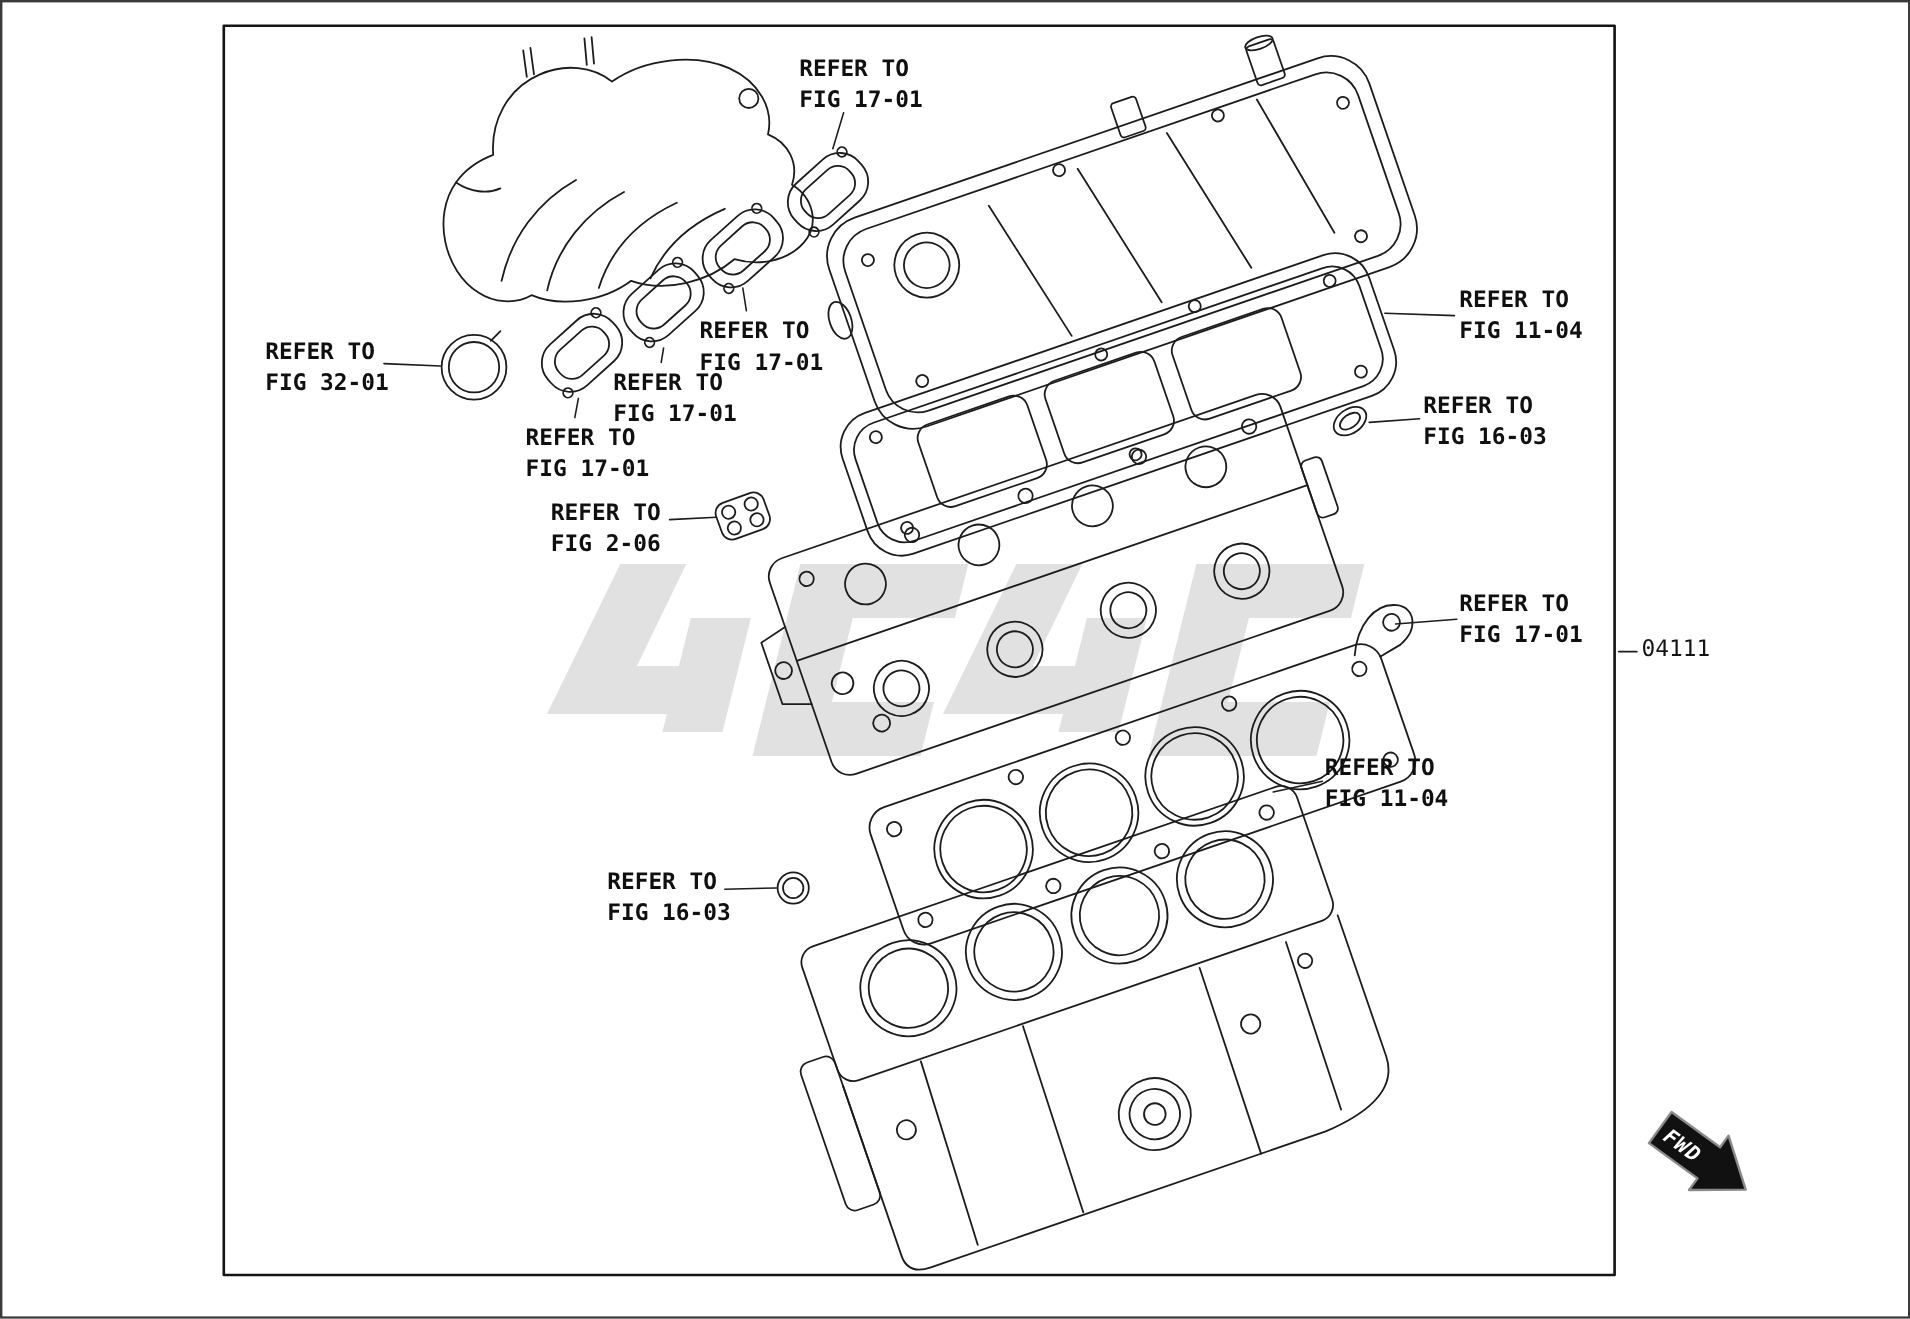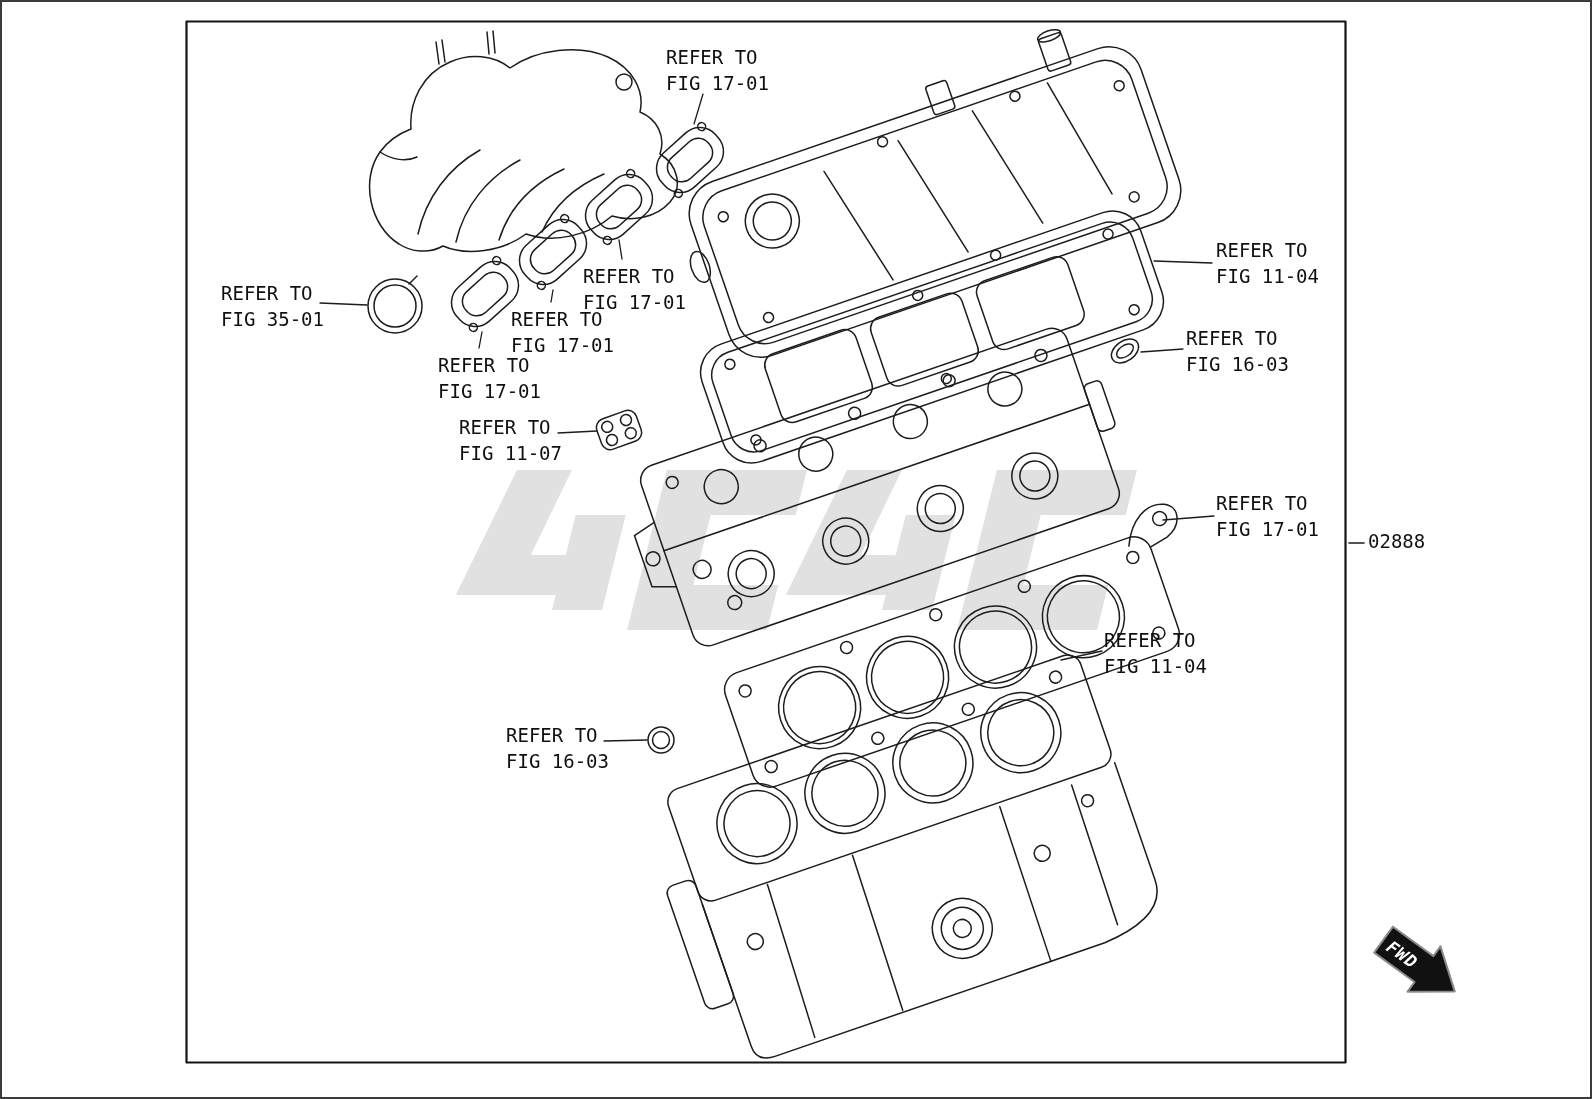--- a/index.html
+++ b/index.html
@@ -3,21 +3,21 @@
 <meta charset="utf-8">
 <style>
   html,body { margin:0; padding:0; background:#e8e8e8; }
   .page {
     position:relative; width:1592px; height:1099px; background:#ffffff;
     border:2px solid #3a3a3a; box-sizing:border-box; overflow:hidden;
     font-family:"DejaVu Sans Mono", monospace;
   }
   svg.art { position:absolute; left:0; top:0; width:1592px; height:1099px; }
   .label {
-    position:absolute; font-weight:normal; font-size:19px; line-height:26px;
+    position:absolute; font-weight:bold; font-size:19px; line-height:26px;
     color:#101010; white-space:nowrap;
   }
   .code { position:absolute; font-size:19px; color:#141414; white-space:nowrap; }
 </style>
 </head>
 <body>
 
 <div class="page">
 
   <svg class="art" viewBox="0 0 1592 1099" fill="none" stroke="#1c1c1c" stroke-width="1.5" stroke-linecap="round" stroke-linejoin="round">
@@ -227,48 +227,48 @@
   <div class="label" style="left:1214px; top:235px">
     <div>REFER TO</div>
     <div>FIG 11-04</div>
   </div>
   <div class="label" style="left:1184px; top:323px">
     <div>REFER TO</div>
     <div>FIG 16-03</div>
   </div>
   <div class="label" style="left:219px; top:278px">
     <div>REFER TO</div>
-    <div>FIG 35-01</div>
+    <div>FIG 32-01</div>
   </div>
   <div class="label" style="left:581px; top:261px">
     <div>REFER TO</div>
     <div>FIG 17-01</div>
   </div>
   <div class="label" style="left:509px; top:304px">
     <div>REFER TO</div>
     <div>FIG 17-01</div>
   </div>
   <div class="label" style="left:436px; top:350px">
     <div>REFER TO</div>
     <div>FIG 17-01</div>
   </div>
   <div class="label" style="left:457px; top:412px">
     <div>REFER TO</div>
-    <div>FIG 11-07</div>
+    <div>FIG 2-06</div>
   </div>
   <div class="label" style="left:1214px; top:488px">
     <div>REFER TO</div>
     <div>FIG 17-01</div>
   </div>
   <div class="label" style="left:1102px; top:625px">
     <div>REFER TO</div>
     <div>FIG 11-04</div>
   </div>
   <div class="label" style="left:504px; top:720px">
     <div>REFER TO</div>
     <div>FIG 16-03</div>
   </div>
 
-  <div class="code" style="left:1366px; top:528px">02888</div>
+  <div class="code" style="left:1366px; top:528px">04111</div>
 
   <div class="code" style="left:1266px; top:1112px">11F901</div>
 
 </div>
 
 </body></html>

